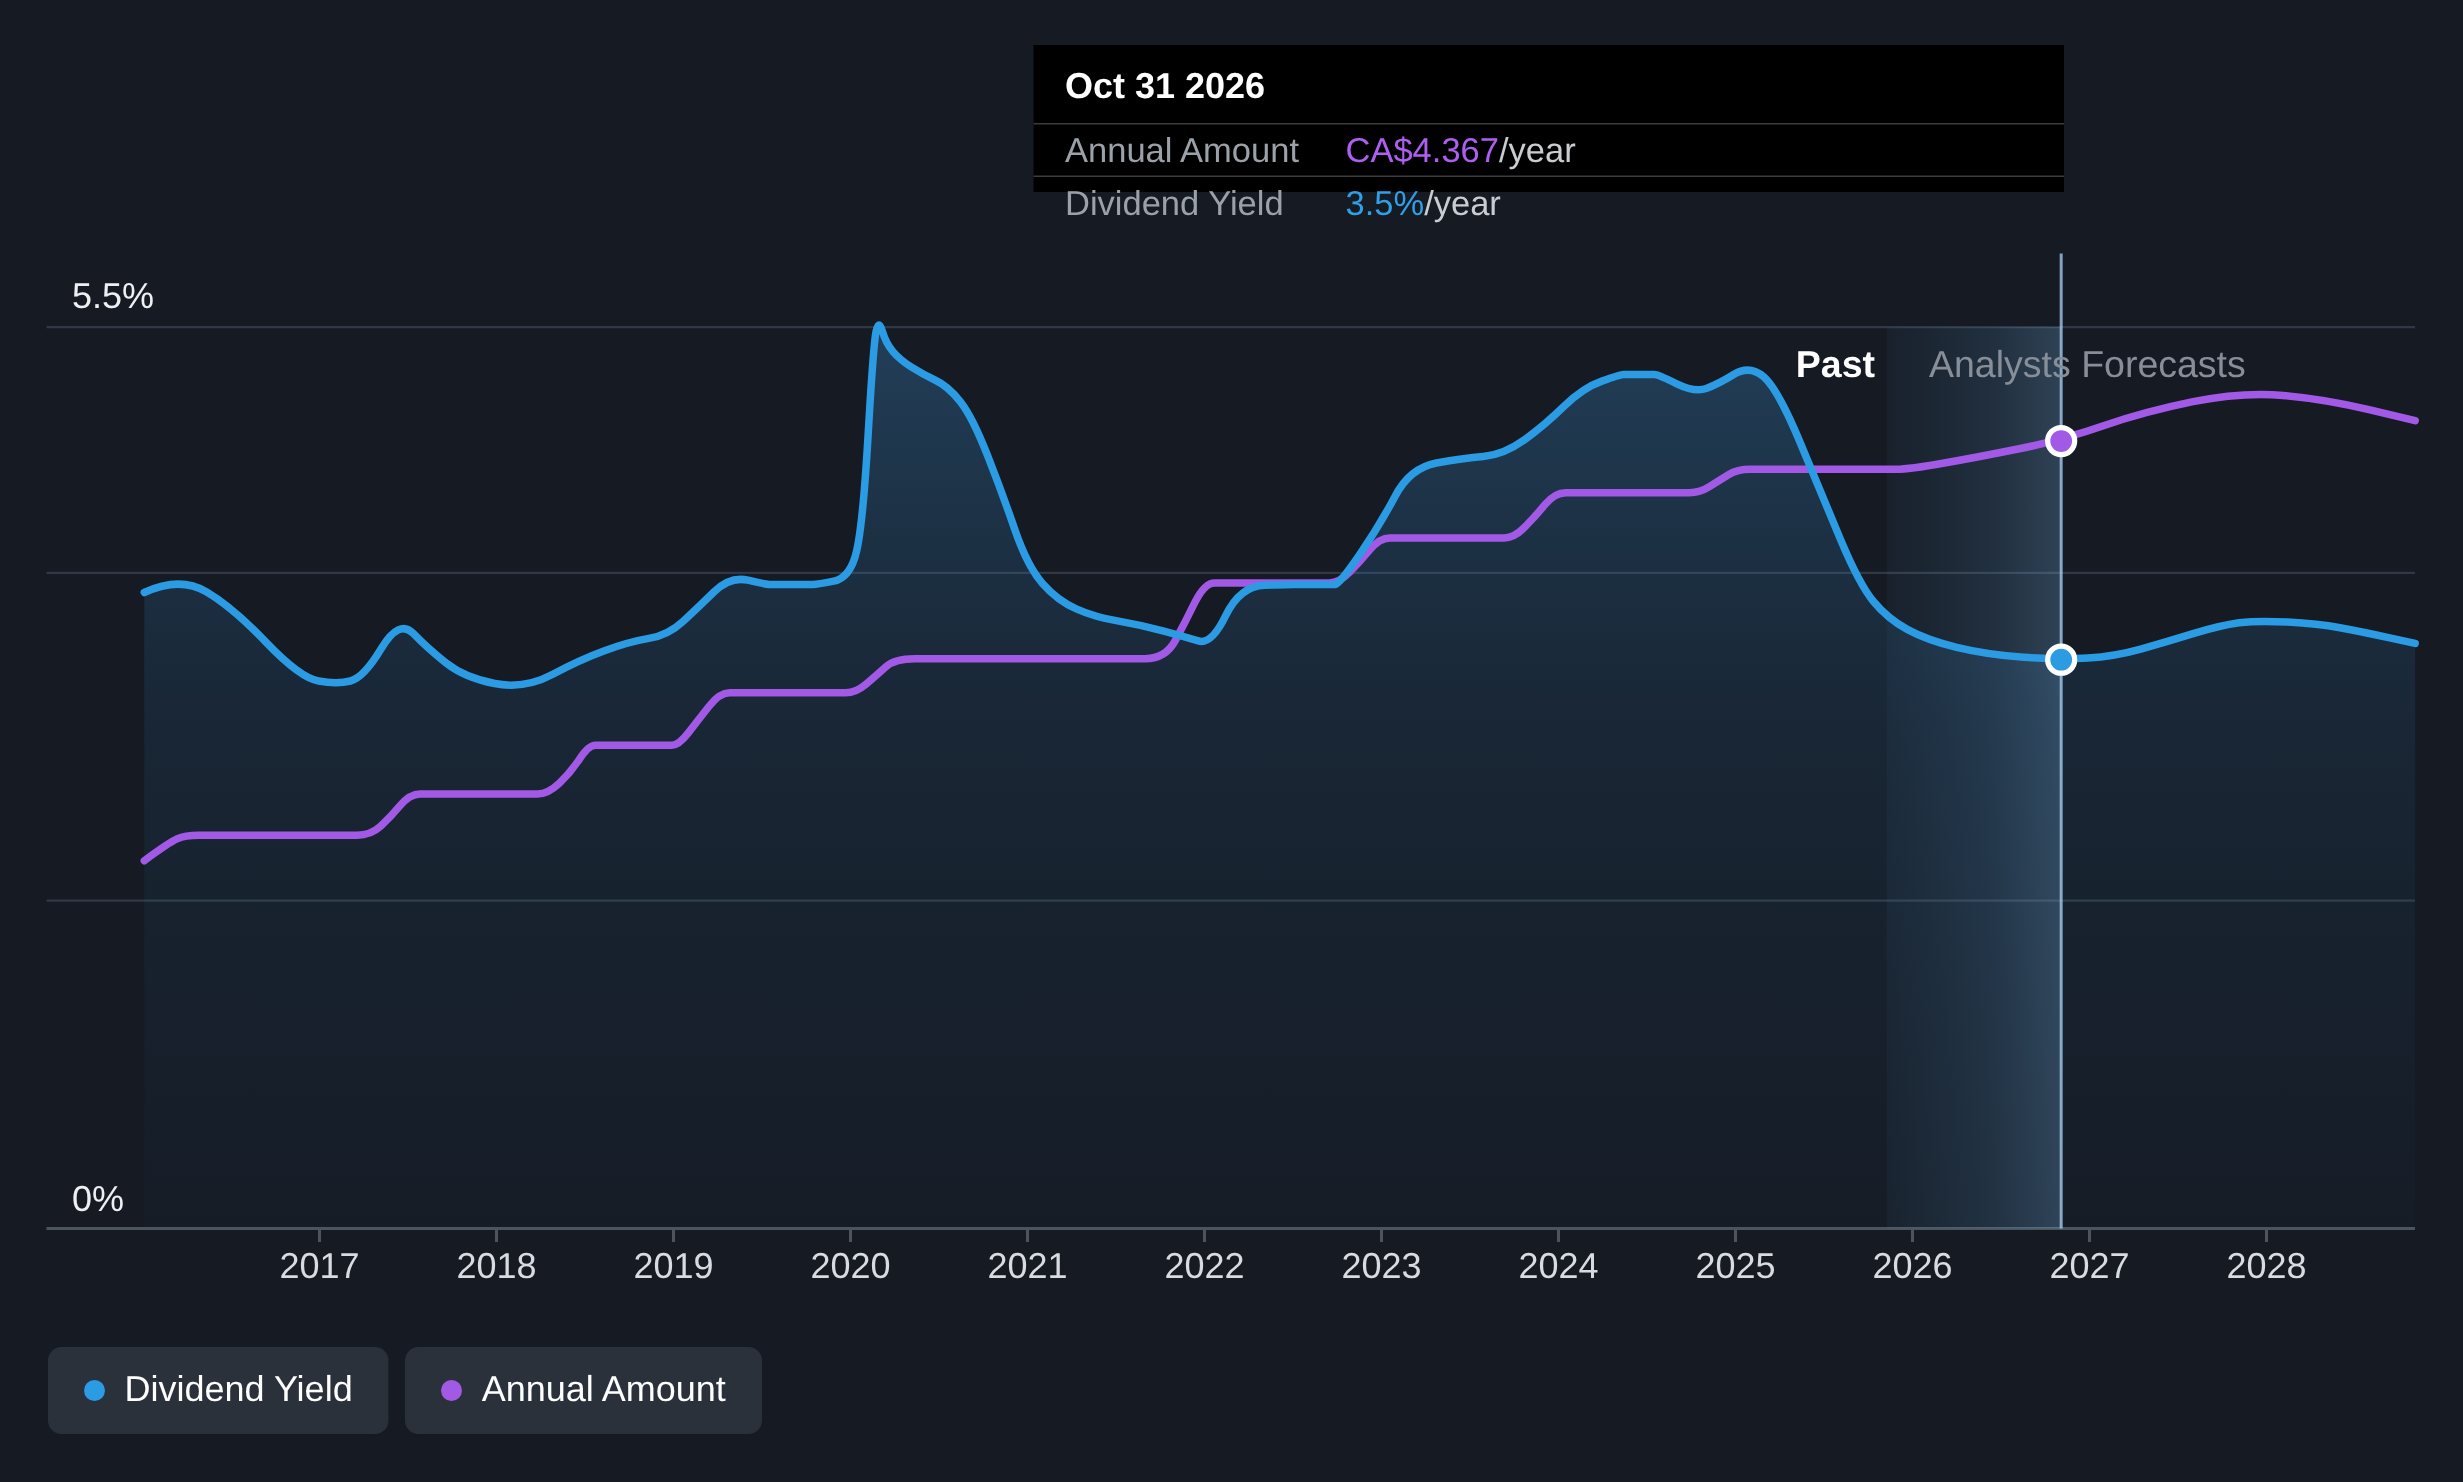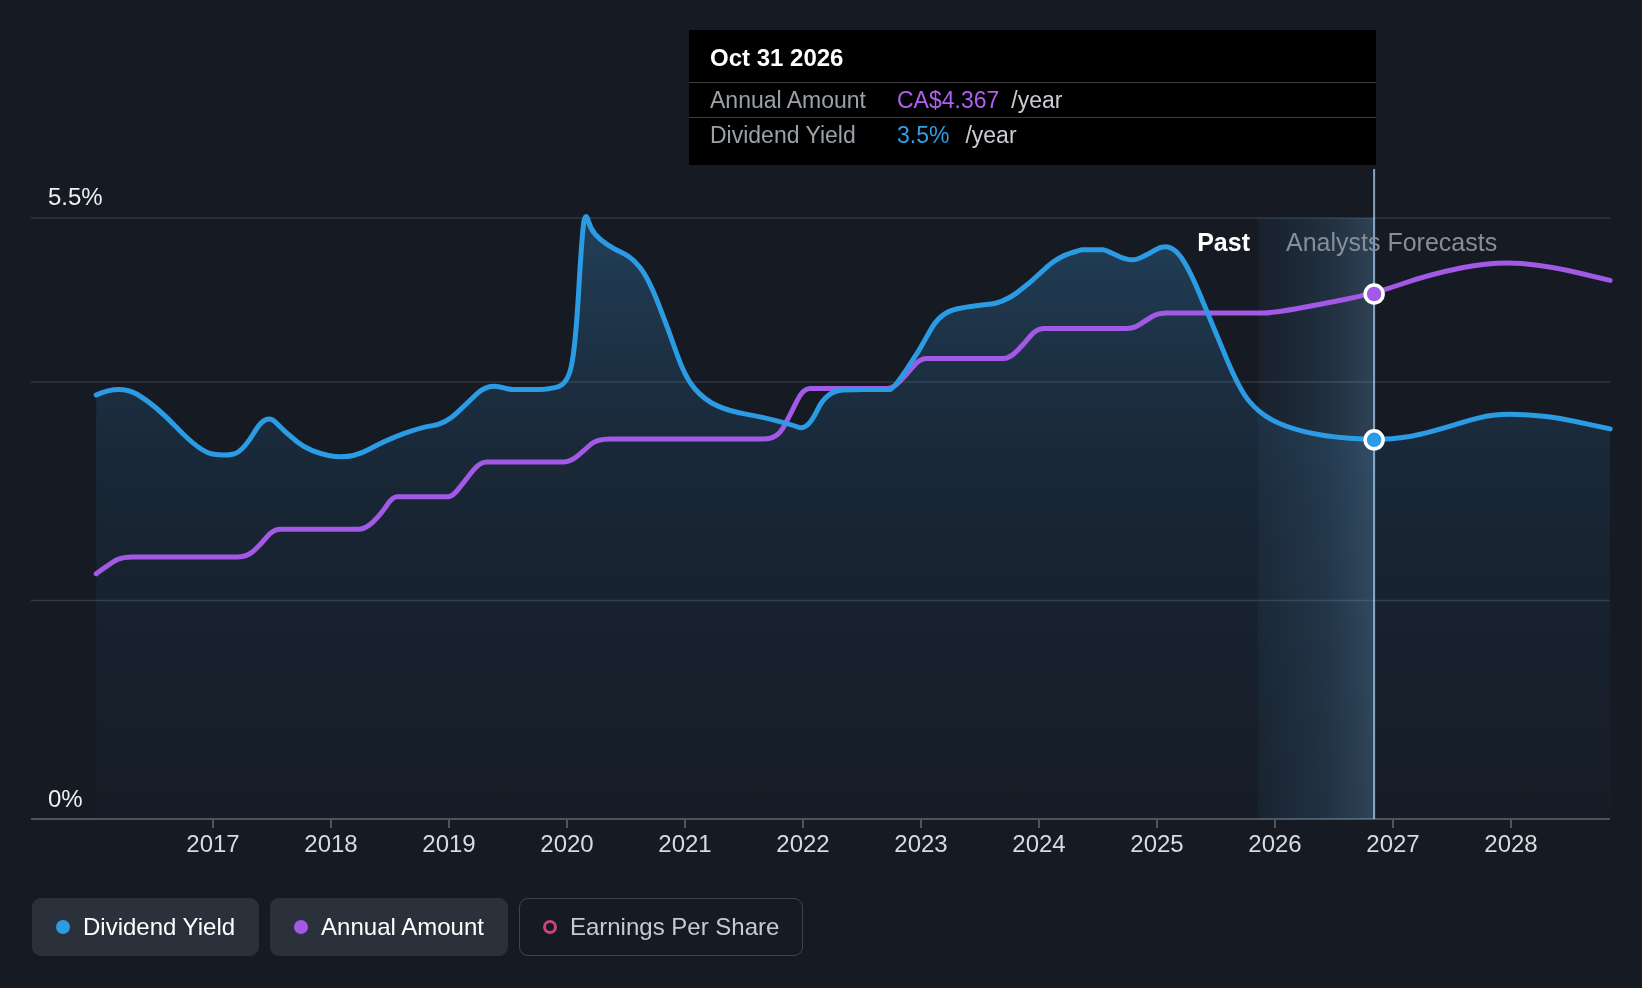--- a/index.html
+++ b/index.html
@@ -12,21 +12,21 @@
   .x-label{fill:#D8DBDF;font-size:24px;}
   .past-label{fill:#FFFFFF;font-size:25px;font-weight:bold;}
   .forecast-label{fill:#878E98;font-size:25px;}
   .gridline{stroke:#313845;stroke-width:1.5;}
   .axisline{stroke:#4C545E;stroke-width:2;}
   .tick{stroke:#4C545E;stroke-width:2;}
   .cursor-line{stroke:rgba(170,210,245,0.75);stroke-width:2;}
 
   
   .tooltip{
-    position:absolute;left:689px;top:30px;width:687px;height:135px;
+    position:absolute;left:689px;top:30px;width:687px;height:98px;
     background:#000;color:#fff;box-sizing:border-box;z-index:5;
   }
   .tooltip .title{
     font-size:24px;font-weight:bold;color:#FFFFFF;
     padding:14px 0 10px 21px;height:28px;box-sizing:content-box;
   }
   .tooltip .row{
     display:flex;align-items:center;height:34px;
     border-top:1px solid #3C3C3C;padding-left:21px;font-size:23px;
   }
@@ -116,38 +116,34 @@
     <text class="y-label" x="48" y="807">0%</text>
 
     <text class="past-label" x="1250" y="251" text-anchor="end">Past</text>
     <text class="forecast-label" x="1286" y="251">Analysts Forecasts</text>
   </svg>
 
   <div class="tooltip">
     <div class="title">Oct 31 2026</div>
     <div class="row">
       <span class="lbl">Annual Amount</span>
-      <span class="val" id="val0" style="color: rgb(174, 95, 242); margin-right: 12px;">CA$4.367</span>
+      <span class="val" id="val0" style="color: rgb(174, 95, 242); margin-right: 0px;">CA$4.367</span>
       <span class="sfx">/year</span>
     </div>
     <div class="row">
       <span class="lbl">Dividend Yield</span>
-      <span class="val" id="val1" style="color: rgb(47, 159, 232); margin-right: 16px;">3.5%</span>
+      <span class="val" id="val1" style="color: rgb(47, 159, 232); margin-right: 0px;">3.5%</span>
       <span class="sfx">/year</span>
     </div>
   </div>
 
   <div class="legend">
     <button class="legend-btn filled" id="leg0">
       <span class="dot" style="background: rgb(43, 155, 227);"></span>
       <span>Dividend Yield</span>
     </button>
     <button class="legend-btn filled" id="leg2">
       <span class="dot" style="background: rgb(162, 89, 230);"></span>
       <span>Annual Amount</span>
     </button>
-    <button class="legend-btn" id="leg3">
-      <span class="dot" style="background: transparent; border: 3px solid rgb(204, 67, 121);"></span>
-      <span>Earnings Per Share</span>
-    </button>
   </div>
 
 </div>
 
 </body></html>

